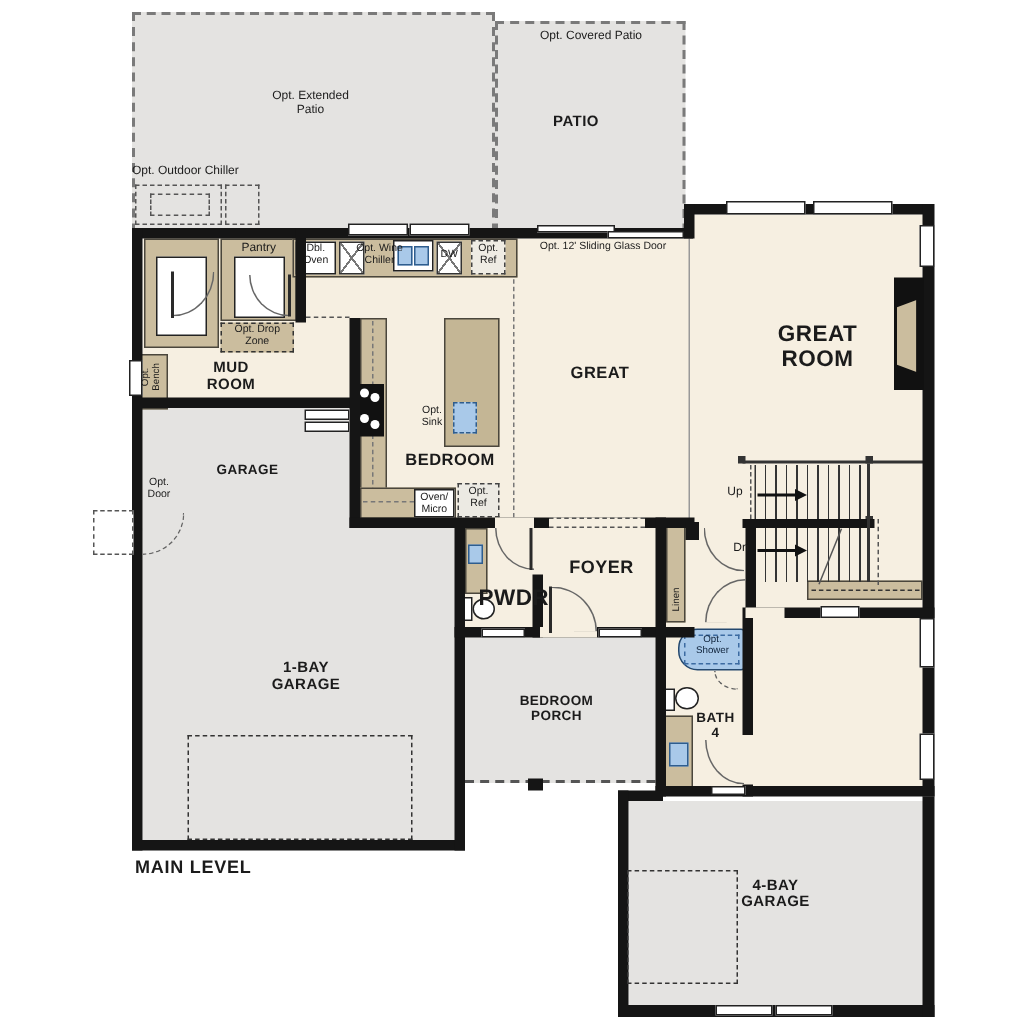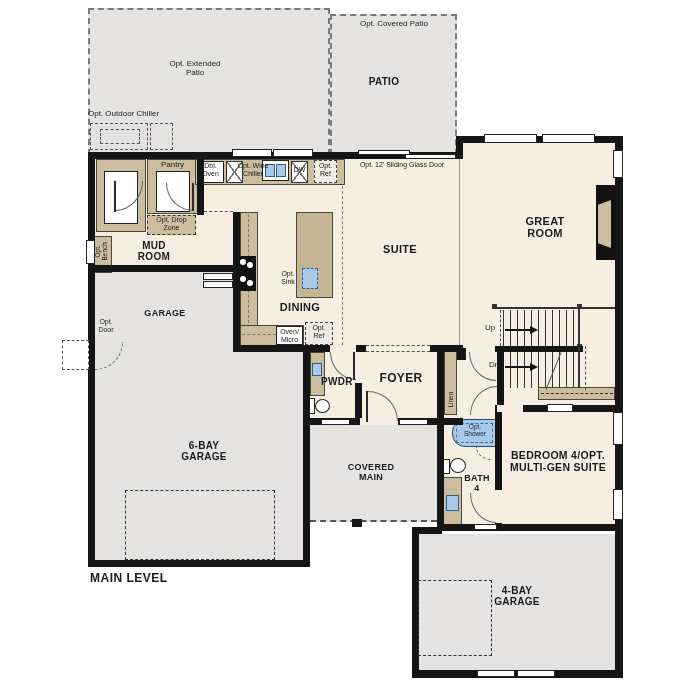--- a/index.html
+++ b/index.html
@@ -179,47 +179,46 @@
   <div class="arc dash" style="left:476px;top:447px;width:16px;height:13px;border-left:1px dashed #666;border-bottom:1px dashed #666;border-bottom-left-radius:100%"></div>
   <div class="dash" style="left:62px;top:340px;width:27px;height:30px;border:1.5px dashed #555;background:#fff"></div>
   <div class="arc" style="left:95px;top:342px;width:28px;height:28px;border-right:1px dashed #666;border-bottom:1px dashed #666;border-bottom-right-radius:100%"></div>
 
   <div class="win" style="left:203px;top:273px;width:30px;height:7px"></div>
   <div class="win" style="left:203px;top:281px;width:30px;height:7px"></div>
 
   <div class="dash" style="left:125px;top:490px;width:150px;height:70px;border:1.5px dashed #333"></div>
   <div class="dash" style="left:418px;top:580px;width:74px;height:76px;border:1.5px dashed #333"></div>
 
-  <div class="lbl" style="left:164px;top:60px;width:62px;font-size:8px">Opt. Extended Patio</div>
+  <div class="lbl" style="left:176px;top:60px;width:62px;font-size:8px">Opt. Extended Patio</div>
   <div class="lbl" style="left:338px;top:20px;width:112px;font-size:8px">Opt. Covered Patio</div>
   <div class="lbl b" style="left:354px;top:76px;width:60px;font-size:10px">PATIO</div>
   <div class="lbl" style="left:88px;top:110px;width:120px;font-size:8px;text-align:left">Opt. Outdoor Chiller</div>
   <div class="lbl" style="left:348px;top:161px;width:108px;font-size:7px">Opt. 12' Sliding Glass Door</div>
   <div class="lbl" style="left:147px;top:161px;width:51px;font-size:8px">Pantry</div>
   <div class="lbl" style="left:198px;top:162px;width:25px;font-size:7px">Dbl. Oven</div>
   <div class="lbl" style="left:236px;top:162px;width:34px;font-size:7px">Opt. Wine Chiller</div>
   <div class="lbl" style="left:291px;top:166px;width:17px;font-size:7px">DW</div>
   <div class="lbl" style="left:317px;top:162px;width:17px;font-size:7px">Opt. Ref</div>
-  <div class="lbl b" style="left:517px;top:215px;width:56px;font-size:11px">GREAT ROOM</div>
-  <div class="lbl b" style="left:370px;top:243px;width:60px;font-size:11px">SUITE</div>
+  <div class="lbl b" style="left:517px;top:215px;width:56px;font-size:15px">GREAT ROOM</div>
+  <div class="lbl b" style="left:370px;top:243px;width:60px;font-size:11px">GREAT</div>
   <div class="lbl" style="left:153px;top:216px;width:37px;font-size:7px">Opt. Drop Zone</div>
   <div class="lbl b" style="left:131px;top:240px;width:46px;font-size:10px">MUD ROOM</div>
   <div class="lbl vtxt" style="left:88px;top:244px;width:26px;font-size:6.5px">Opt. Bench</div>
   <div class="lbl b" style="left:125px;top:308px;width:80px;font-size:9px">GARAGE</div>
   <div class="lbl" style="left:95px;top:318px;width:22px;font-size:7px">Opt. Door</div>
   <div class="lbl" style="left:278px;top:270px;width:20px;font-size:7px">Opt. Sink</div>
-  <div class="lbl b" style="left:265px;top:301px;width:70px;font-size:11px">DINING</div>
+  <div class="lbl b" style="left:265px;top:301px;width:70px;font-size:11px">BEDROOM</div>
   <div class="lbl" style="left:277px;top:328px;width:25px;font-size:7px">Oven/ Micro</div>
   <div class="lbl" style="left:310px;top:324px;width:18px;font-size:7px">Opt. Ref</div>
   <div class="lbl" style="left:481px;top:324px;width:18px;font-size:8px">Up</div>
   <div class="lbl" style="left:485px;top:361px;width:18px;font-size:8px">Dn</div>
-  <div class="lbl b" style="left:319px;top:376px;width:36px;font-size:10px">PWDR</div>
+  <div class="lbl b" style="left:319px;top:391px;width:36px;font-size:15px">PWDR</div>
   <div class="lbl b" style="left:371px;top:372px;width:60px;font-size:12px">FOYER</div>
   <div class="lbl vtxt" style="left:438px;top:396px;width:26px;font-size:6.5px">Linen</div>
   <div class="lbl" style="left:461px;top:423px;width:28px;font-size:6.5px;color:#10243c">Opt. Shower</div>
   <div class="lbl b" style="left:461px;top:473px;width:32px;font-size:9px">BATH 4</div>
-  <div class="lbl b" style="left:498px;top:450px;width:120px;font-size:10.5px">BEDROOM 4/OPT. MULTI-GEN SUITE</div>
-  <div class="lbl b" style="left:343px;top:462px;width:56px;font-size:9px">COVERED MAIN</div>
-  <div class="lbl b" style="left:174px;top:440px;width:60px;font-size:10px">6-BAY GARAGE</div>
+  <div class="lbl b" style="left:343px;top:462px;width:56px;font-size:9px">BEDROOM PORCH</div>
+  <div class="lbl b" style="left:174px;top:440px;width:60px;font-size:10px">1-BAY GARAGE</div>
   <div class="lbl b" style="left:487px;top:585px;width:60px;font-size:10px">4-BAY GARAGE</div>
   <div class="lbl b" style="left:90px;top:572px;font-size:12px;white-space:nowrap;text-align:left;letter-spacing:.5px">MAIN LEVEL</div>
 
 </div>
 
 </body></html>

